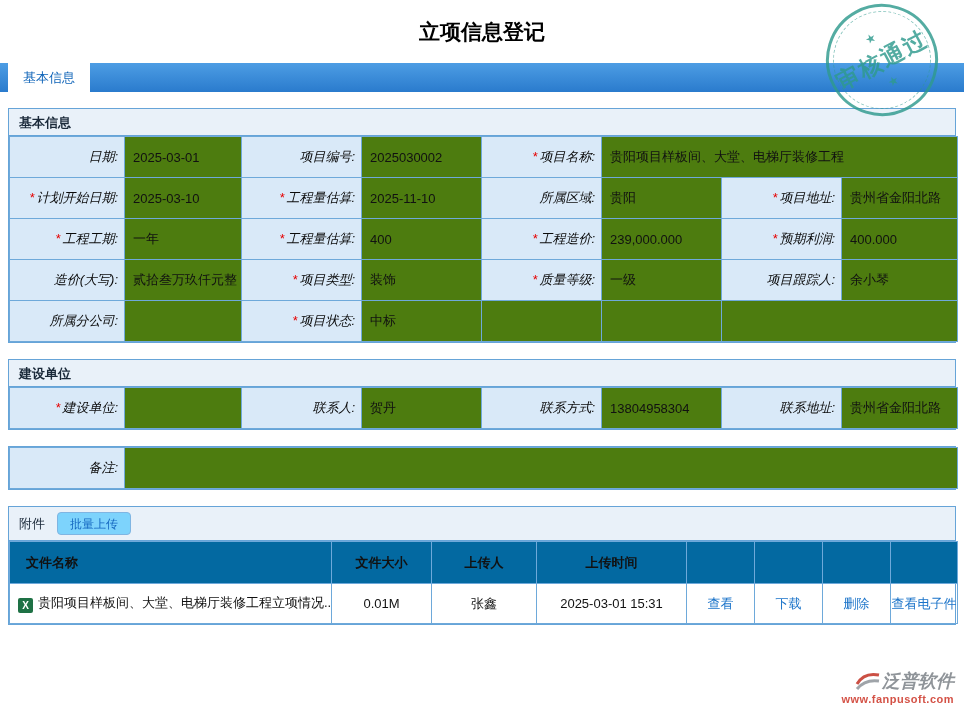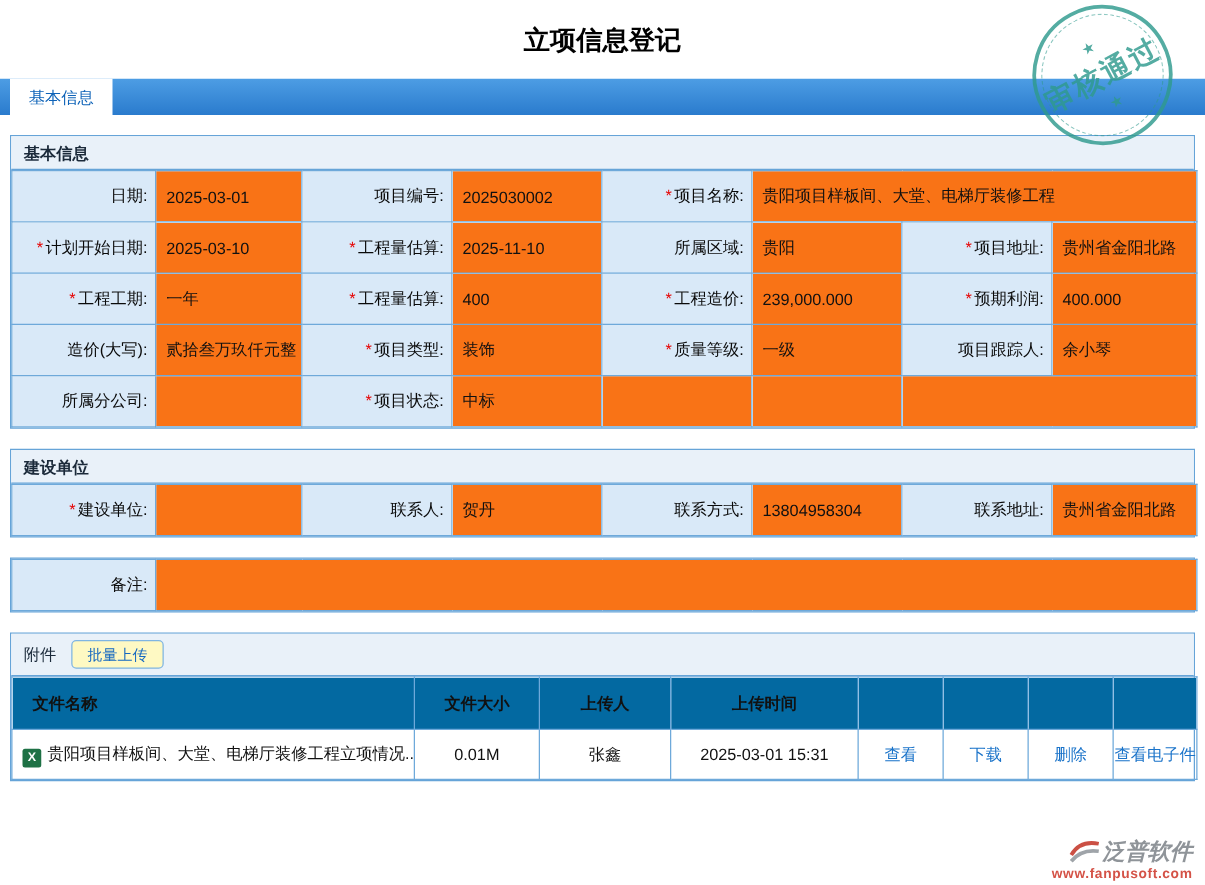--- a/index.html
+++ b/index.html
@@ -15,29 +15,29 @@
          border-right:1px solid rgba(255,255,255,.55); }
   .tab.active { background:#fff; color:#0e63b8; margin-left:8px; border-right:none; }
 
   
   .section { margin:16px 8px 0; border:1px solid #66a4d8; }
   .section-header { height:27px; line-height:27px; padding-left:10px; background:#e9f1f9;
                     font-weight:bold; color:#1b2a3a; border-bottom:1px solid #66a4d8; }
 
   table { width:100%; border-collapse:collapse; table-layout:fixed; }
   td, th { border:1px solid #6ea9da; height:41px; font-size:13px; overflow:hidden; white-space:nowrap; }
-  td.label { background:#d9e9f8; text-align:right; padding-right:6px; color:#0a0a0a; }
-  td.value { background:#f97316; text-align:left; padding-left:8px; }
+  td.label { background:#d9e9f8; text-align:right; padding-right:6px; color:#0a0a0a;font-style:italic; }
+  td.value { background:#4d7c0f; text-align:left; padding-left:8px; }
   .req { color:#e60000; margin-right:2px; }
 
   
   .attach-bar { height:34px; background:#e9f1f9; border-bottom:1px solid #66a4d8;
                 display:flex; align-items:center; gap:12px; padding-left:10px; }
   .attach-title { font-weight:normal; color:#1b2a3a; }
-  .upload-btn { background:#fef9c3; border:1px solid #7fb5e2; color:#1568c0; border-radius:4px;
+  .upload-btn { background:#7dd3fc; border:1px solid #7fb5e2; color:#1568c0; border-radius:4px;
                 font-size:12px; padding:3px 12px; height:23px; cursor:pointer;
                 font-family:"Liberation Sans","DejaVu Sans",sans-serif; }
   .attach-table th { background:#0369a1; font-weight:bold; color:#111; height:42px; text-align:center; }
   .attach-table th.name { text-align:left; padding-left:16px; }
   .attach-table td { height:40px; text-align:center; }
   .attach-table td.name { text-align:left; padding-left:8px; }
   .xls { display:inline-block; width:15px; height:15px; background:#1e7145; color:#fff; font-size:10px;
          font-weight:bold; text-align:center; line-height:15px; border-radius:2px; margin-right:5px; vertical-align:-2px; }
   .link { color:#1a73c9; text-decoration:none; cursor:pointer; }
 

